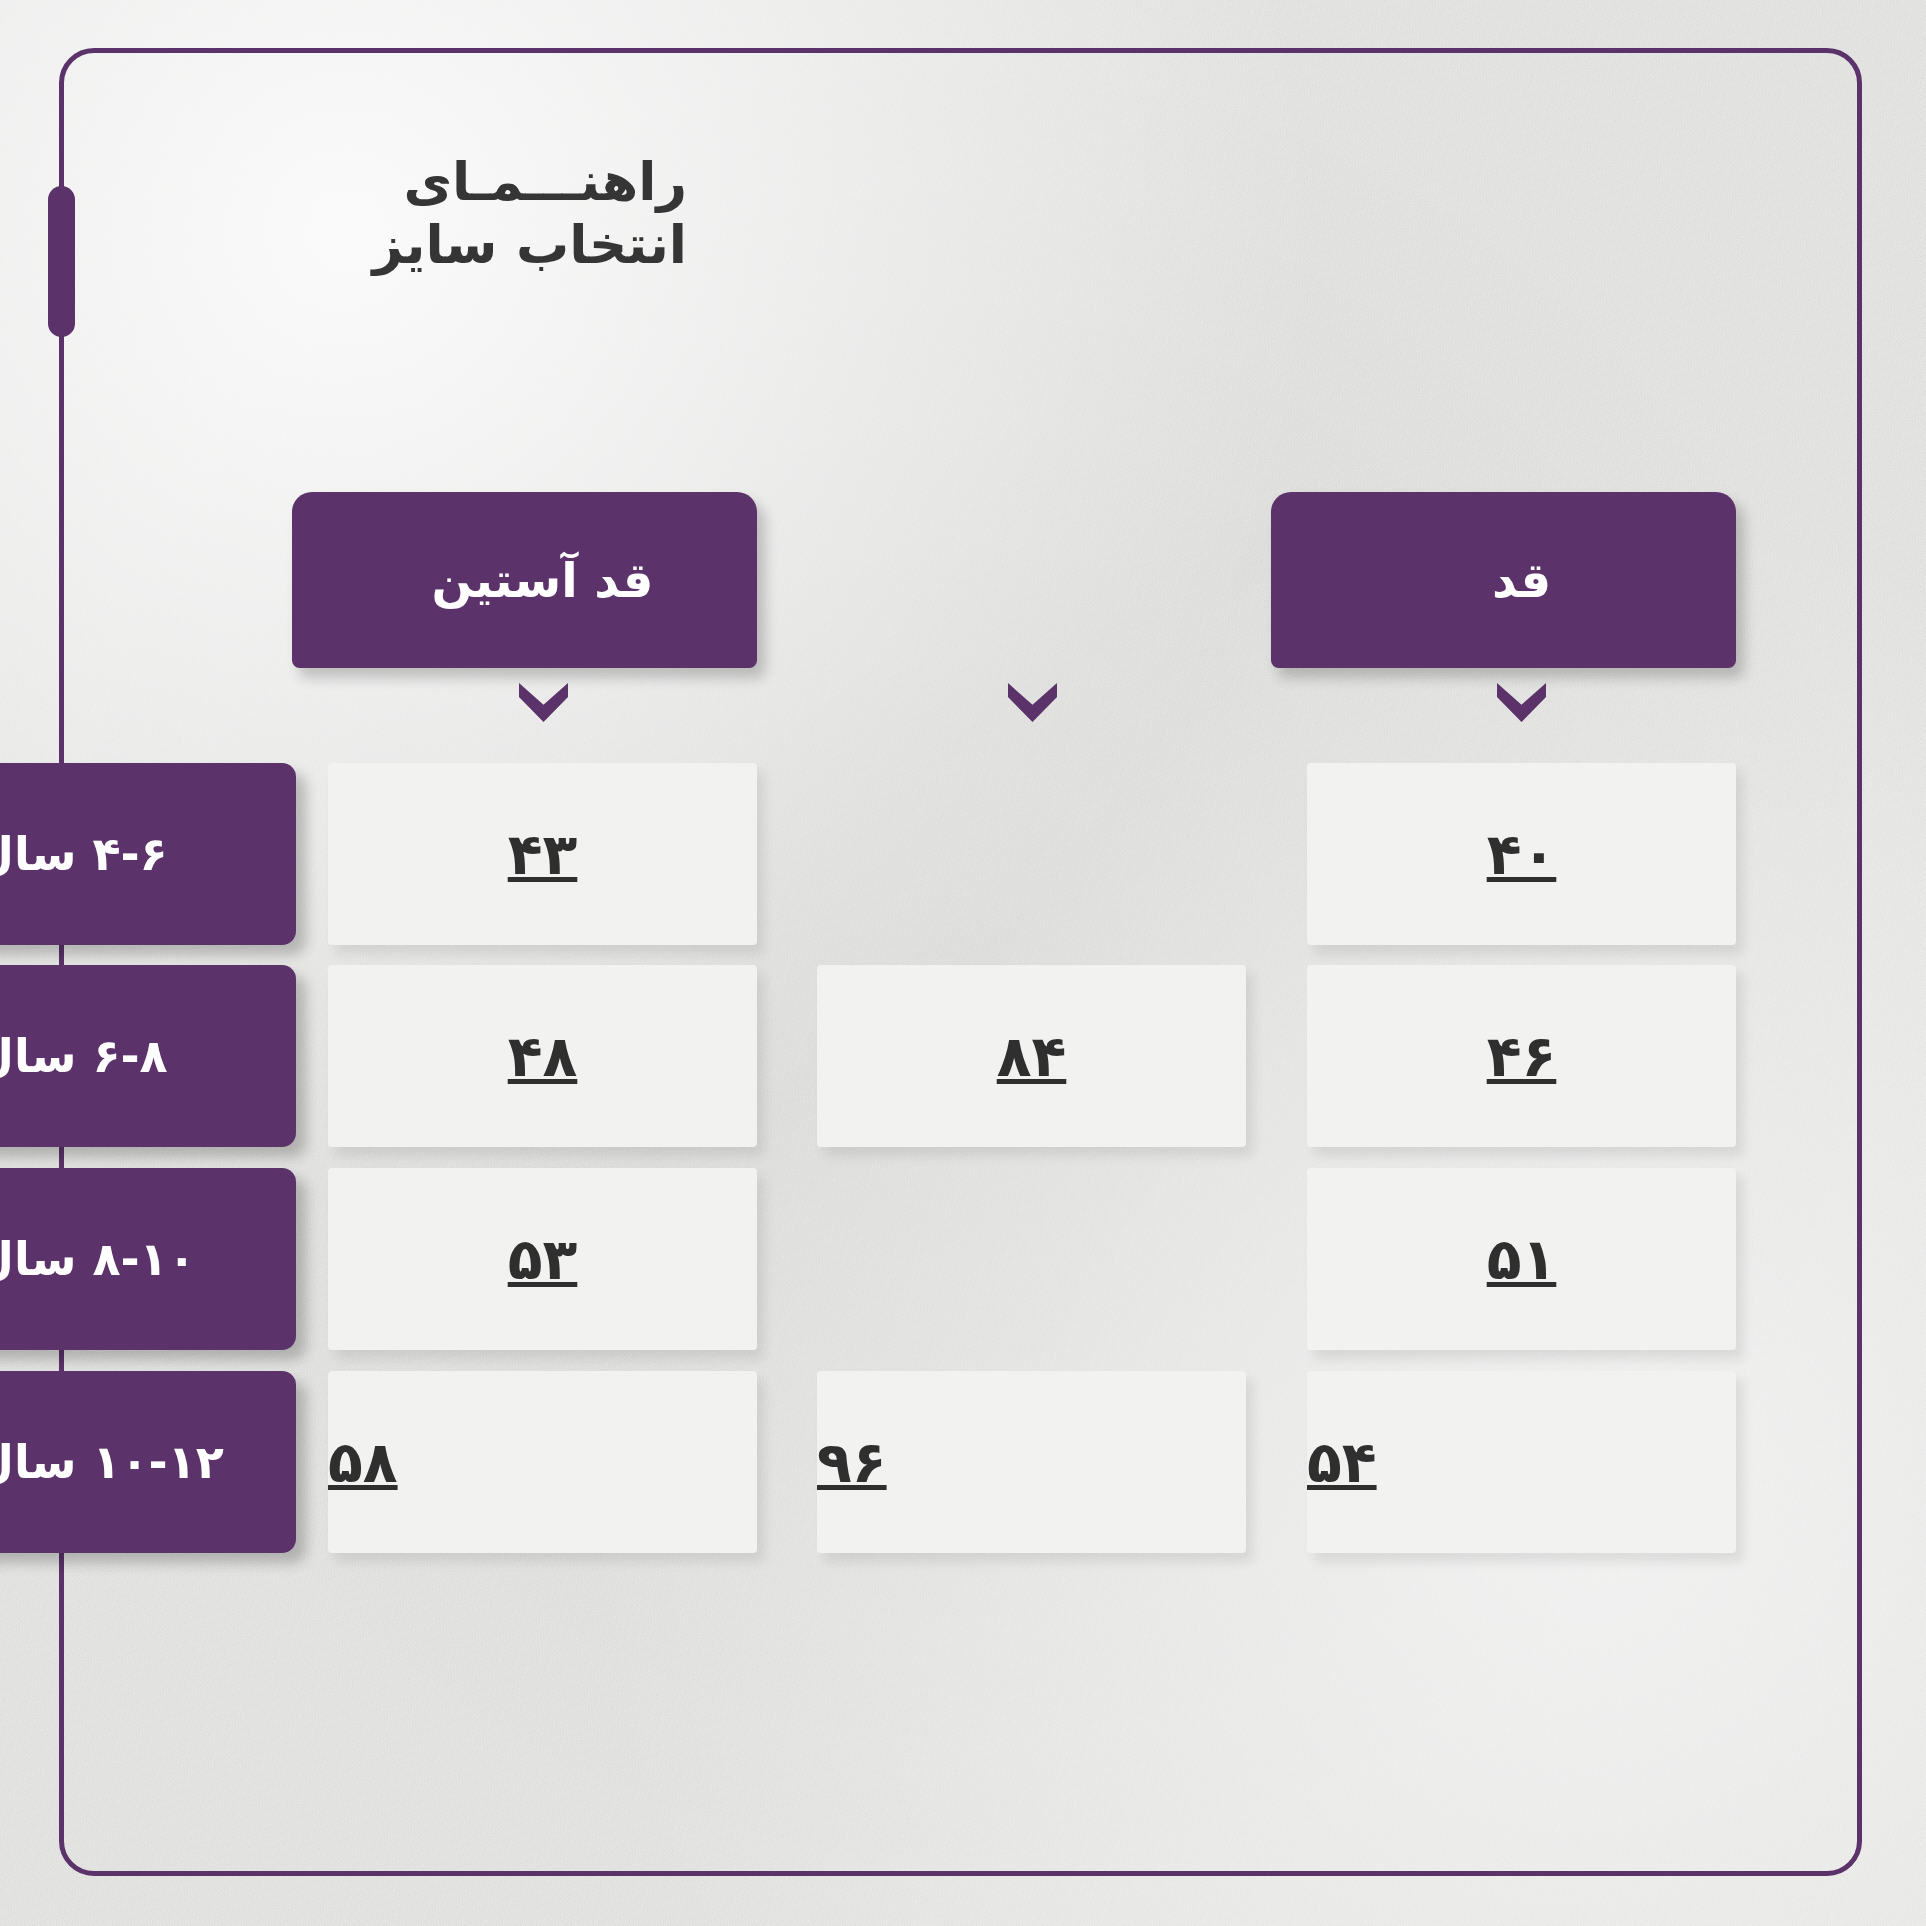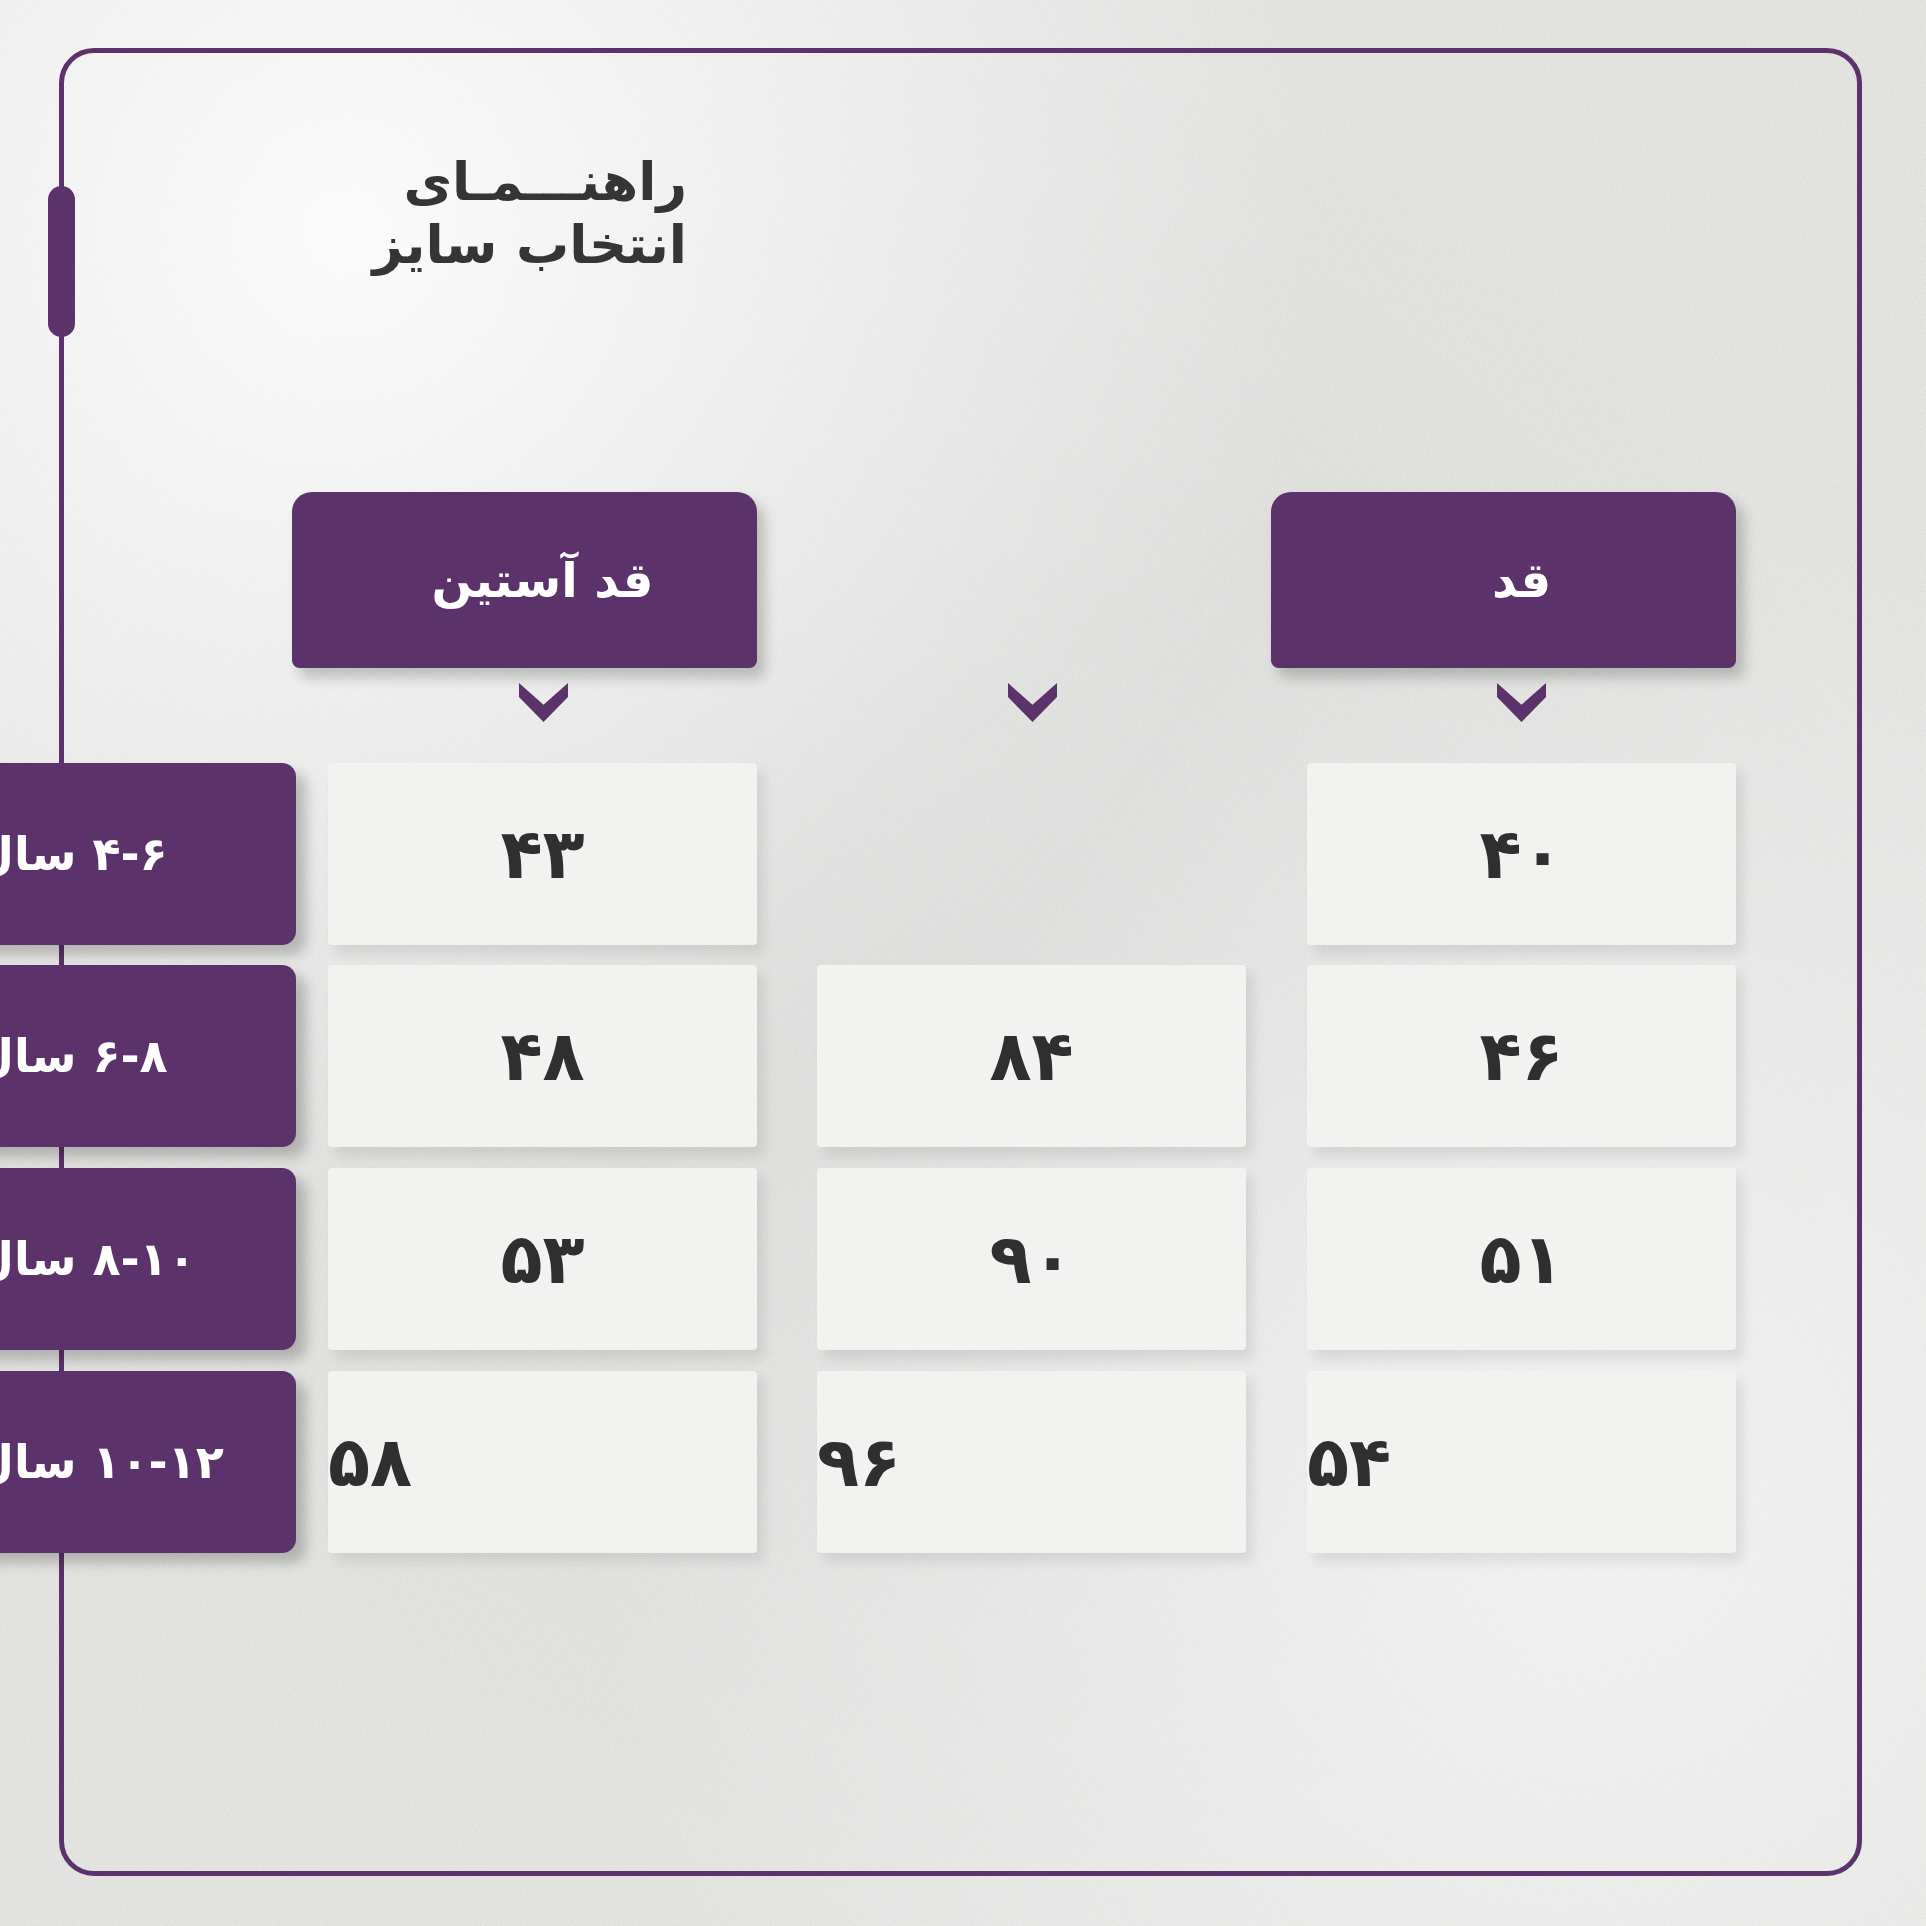--- a/index.html
+++ b/index.html
@@ -139,23 +139,24 @@
     height: 182px;
     background: #f2f2f1;
     border-radius: 3.9px;
     box-shadow: 7px 8.5px 11.6px rgba(0,0,0,0.085);
     display: flex;
     align-items: center;
     justify-content: center;
   }
   .cell-value {
     color: #2f2f2f;
-    font-size: 69px;
-    font-weight: 700;
-    direction: rtl;
+    font-size: 57px;
+    font-weight: 700;
+    direction: rtl;
+    text-decoration: underline;
   }
   .cell.c0 { right: 190px; }
   .cell.c1 { right: 680px; }
   .cell.c2 { right: 1169px; }
   .cell.r0 { top: 763px; }
   .cell.r1 { top: 965px; }
   .cell.r2 { top: 1168px; }
   .cell.r3 { top: 1371px; justify-content: flex-end; }
 </style>
 </head>
@@ -208,23 +209,20 @@
   <div class="cell r1 c1">
     <span class="cell-value">۸۴</span>
   </div>
   <div class="cell r1 c2">
     <span class="cell-value">۴۸</span>
   </div>
 
   <div class="cell r2 c0">
     <span class="cell-value">۵۱</span>
   </div>
-  <div class="cell r2 c1">
-    <span class="cell-value">۹۰</span>
-  </div>
   <div class="cell r2 c2">
     <span class="cell-value">۵۳</span>
   </div>
 
   <div class="cell r3 c0">
     <span class="cell-value">۵۴</span>
   </div>
   <div class="cell r3 c1">
     <span class="cell-value">۹۶</span>
   </div>

